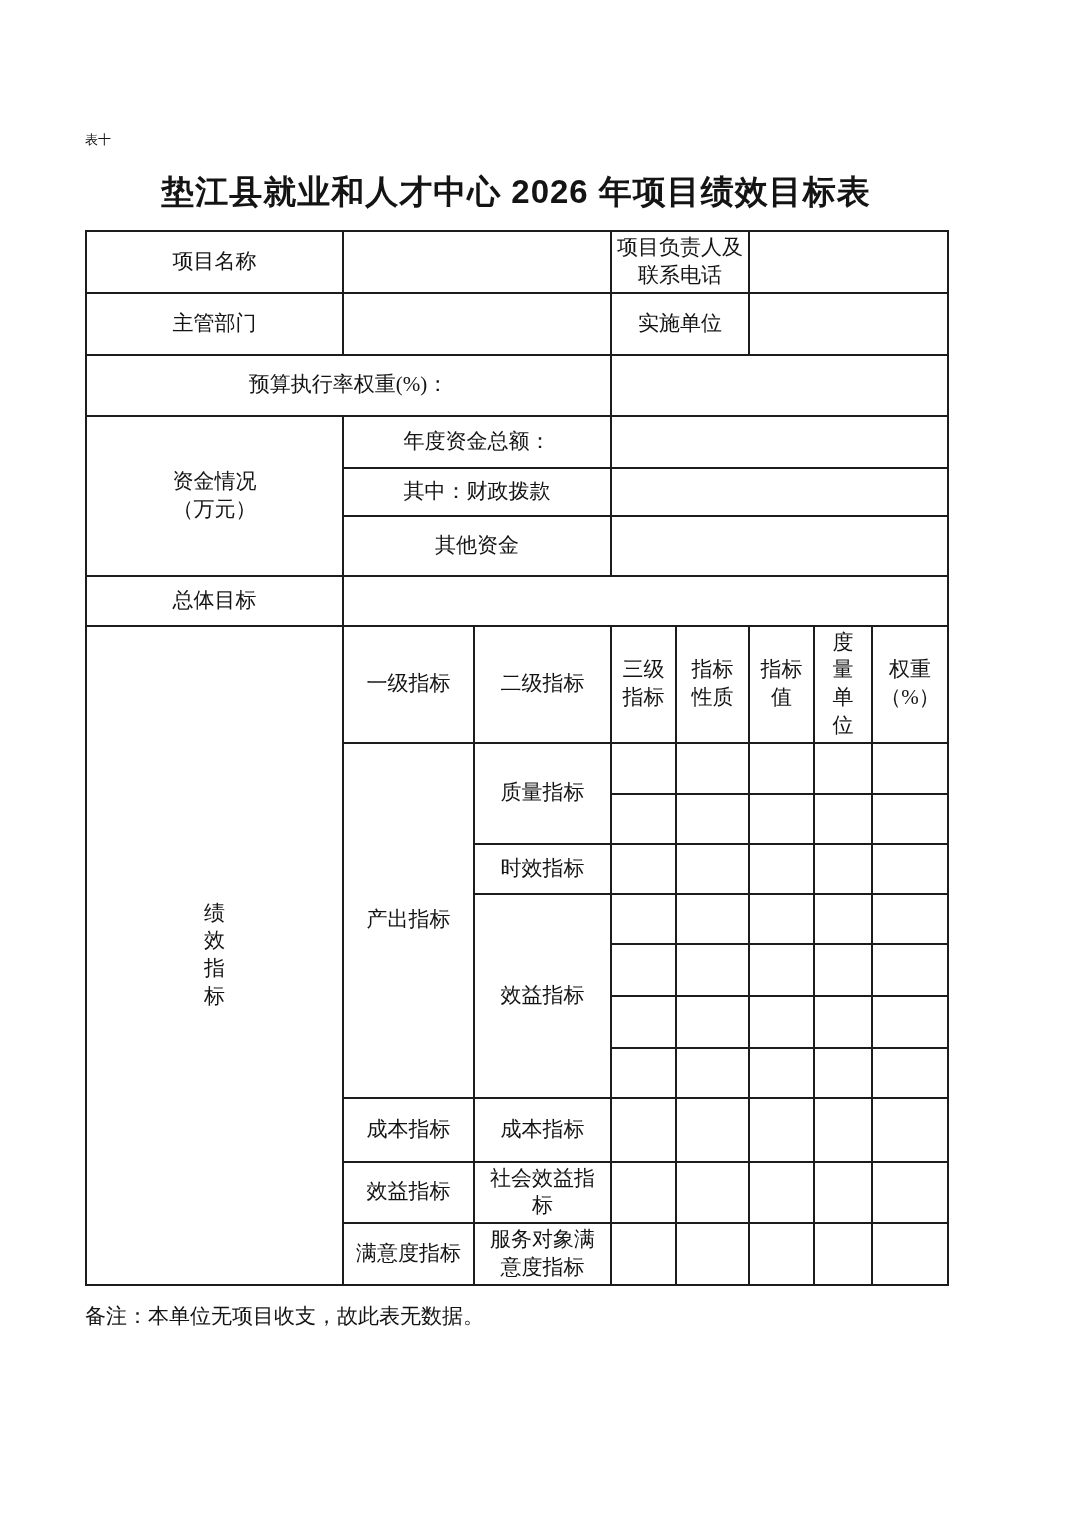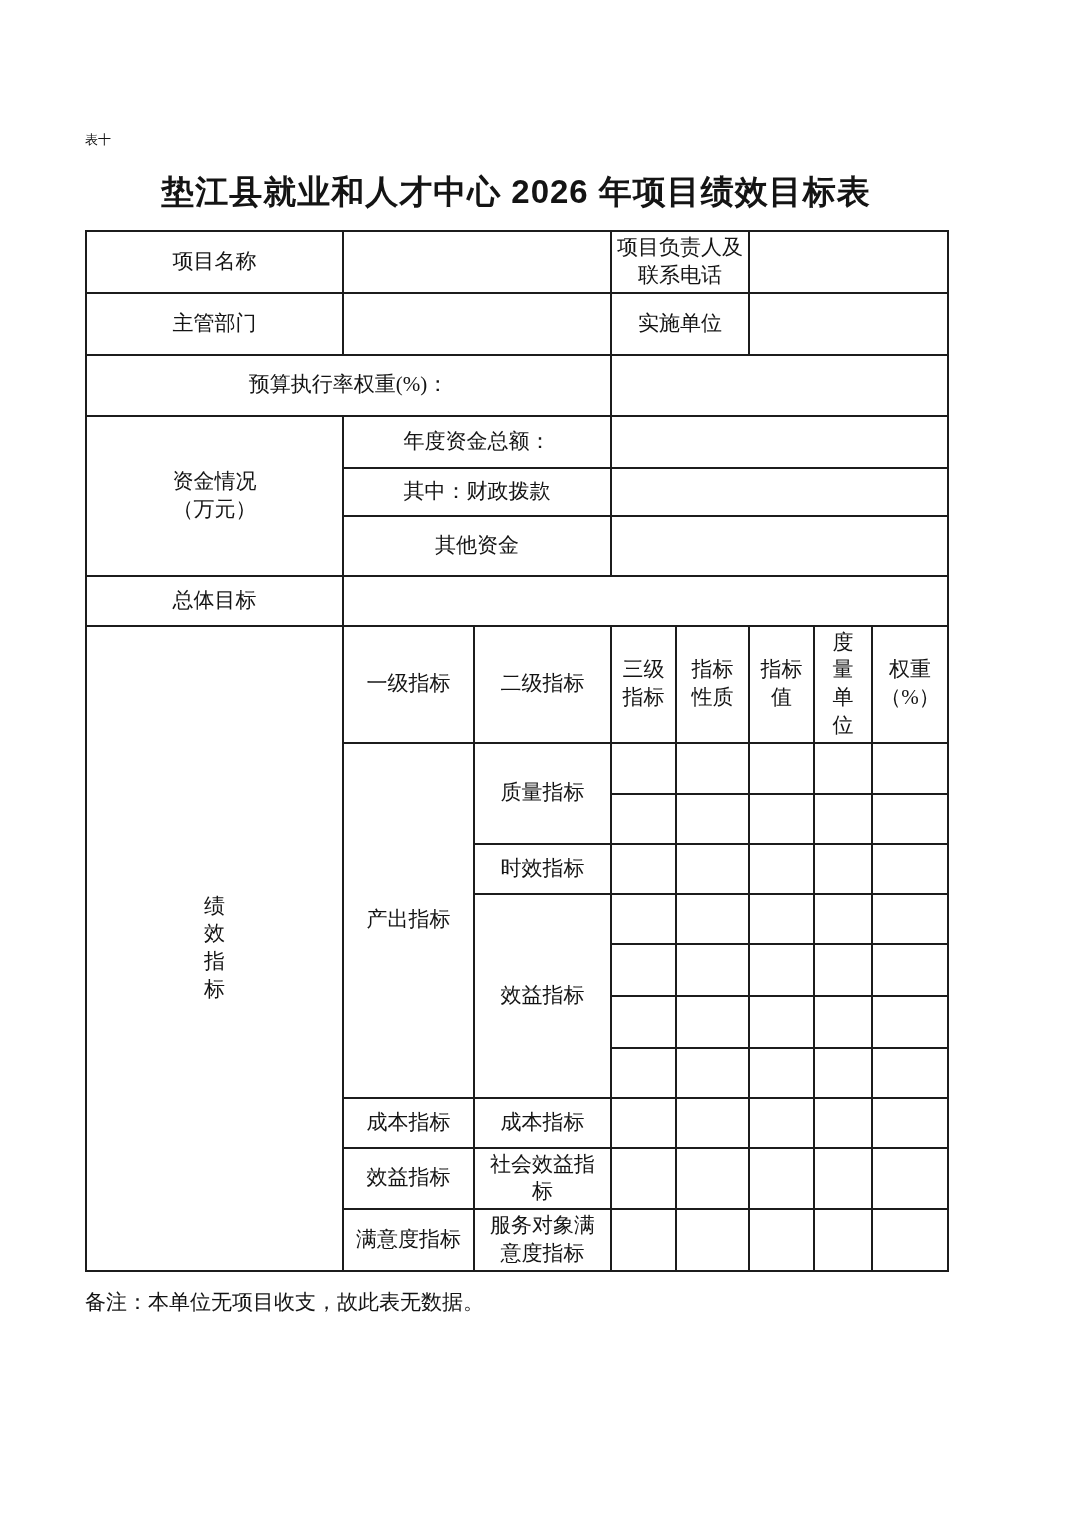--- a/index.html
+++ b/index.html
@@ -185,21 +185,21 @@
       </tr>
 
       <tr style="height:50px">
         <td></td>
         <td></td>
         <td></td>
         <td></td>
         <td></td>
       </tr>
 
-      <tr style="height:50px">
+      <tr style="height:64px">
         <td>成本指标</td>
         <td>成本指标</td>
         <td></td>
         <td></td>
         <td></td>
         <td></td>
         <td></td>
       </tr>
 
       <tr style="height:56px">

